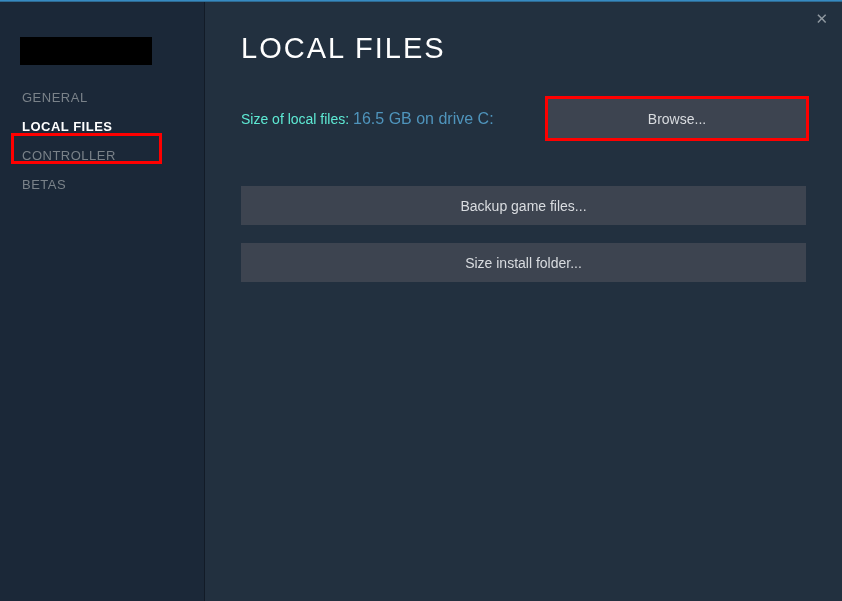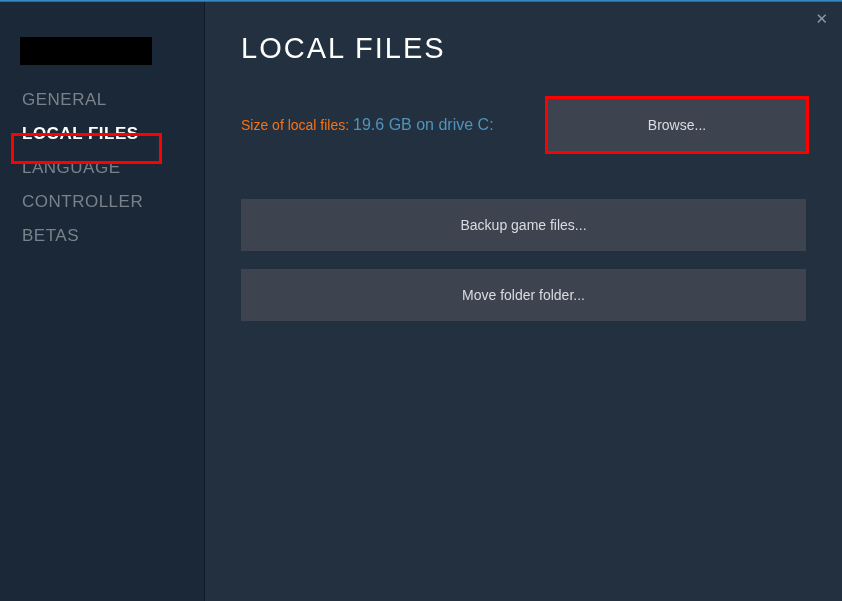--- a/index.html
+++ b/index.html
@@ -33,21 +33,21 @@
     .game-title-box {
       margin: 15px 20px 18px 20px;
       width: 132px;
       height: 28px;
       background: #000;
     }
     .sidebar-item {
       display: block;
       padding: 7px 0 7px 22px;
       color: #7a8289;
-      font-size: 17px;
+      font-size: 13px;
       letter-spacing: 0.5px;
       cursor: pointer;
       text-transform: uppercase;
     }
     .sidebar-item.active {
       color: #ffffff;
       font-weight: bold;
     }
     .content {
       flex: 1;
@@ -71,35 +71,35 @@
       margin-bottom: 34px;
     }
     .size-row {
       display: flex;
       align-items: center;
       justify-content: space-between;
       margin-bottom: 48px;
     }
     .size-label {
       font-size: 14px;
-      color: #f97316;
+      color: #5eead4;
     }
     .size-value {
       color: #4f94bc;
     }
     .btn {
       background: #3d4450;
       color: #d9dce0;
       border: none;
       font-size: 14px;
       cursor: pointer;
       display: flex;
       align-items: center;
       justify-content: center;
-      height: 52px;
+      height: 39px;
     }
     .btn-browse {
       width: 258px;
     }
     .btn-full {
       width: 100%;
       margin-bottom: 18px;
     }
     .highlight-red {
       outline: 3px solid #ff0000;
@@ -114,34 +114,33 @@
 </head>
 <body>
 
 <div class="top-accent"></div>
 
 <div class="container">
   <div class="sidebar">
     <div class="game-title-box"></div>
     <div class="sidebar-item">GENERAL</div>
     <div class="sidebar-item active">LOCAL FILES</div>
-    <div class="sidebar-item">LANGUAGE</div>
     <div class="sidebar-item">CONTROLLER</div>
     <div class="sidebar-item">BETAS</div>
   </div>
 
   <div class="content">
     <div class="close-btn">✕</div>
     <h1 class="page-title">LOCAL FILES</h1>
 
     <div class="size-row">
       <div>
-        <span class="size-label">Size of local files: </span><span class="size-value">19.6 GB on drive C:</span>
+        <span class="size-label">Size of local files: </span><span class="size-value">16.5 GB on drive C:</span>
       </div>
       <button class="btn btn-browse highlight-red">Browse...</button>
     </div>
 
     <button class="btn btn-full">Backup game files...</button>
-    <button class="btn btn-full">Move folder folder...</button>
+    <button class="btn btn-full">Size install folder...</button>
   </div>
 </div>
 
 <div class="sidebar-highlight" style="left:11px; top:133px; width:151px; height:31px;"></div>
 
 </body></html>

